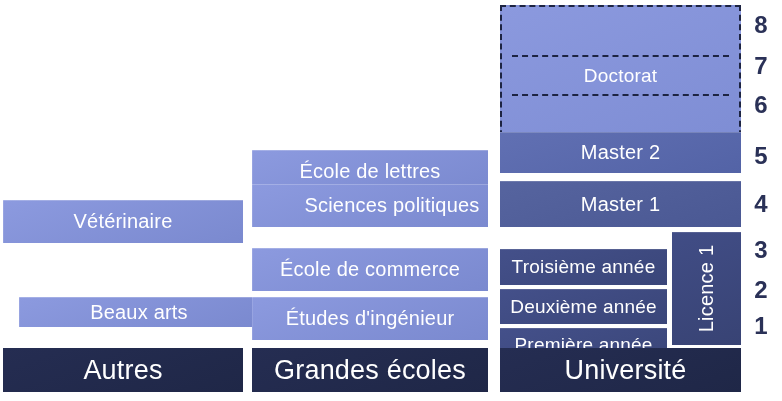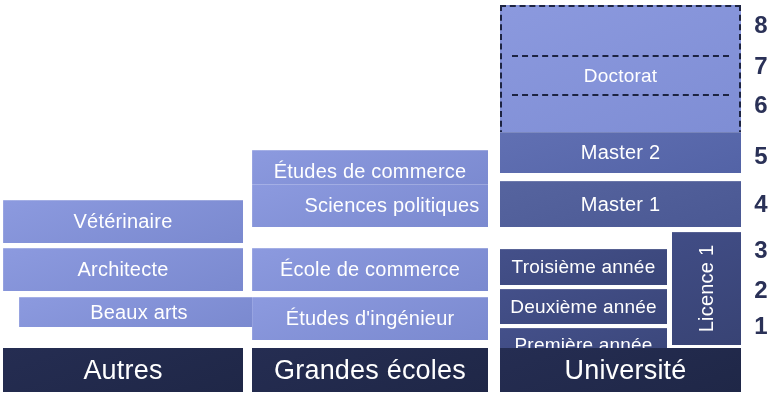--- a/index.html
+++ b/index.html
@@ -106,25 +106,24 @@
   #n3 { top: 237px; }
   #n2 { top: 277px; }
   #n1 { top: 313px; }
 </style>
 </head>
 <body>
 
 <div class="canvas">
 
   <div class="box peri" id="veterinaire">Vétérinaire</div>
-  <div class="box peri" id="architecte">Architecte</div>
   <div class="box peri" id="beaux-arts">Beaux arts</div>
   <div class="box footer-box" id="autres">Autres</div>
 
-  <div class="box peri" id="etudes">Études de commerce</div>
+  <div class="box peri" id="etudes">École de lettres</div>
   <div class="box peri" id="sciences">Sciences politiques</div>
   <div class="box peri" id="commerce">École de commerce</div>
   <div class="box peri" id="ingenieur">Études d'ingénieur</div>
   <div class="box footer-box" id="grandes-ecoles">Grandes écoles</div>
 
   <div class="box" id="doctorat">
     <div class="d-cell"></div>
     <div class="d-cell d-mid">Doctorat</div>
     <div class="d-cell"></div>
   </div>

